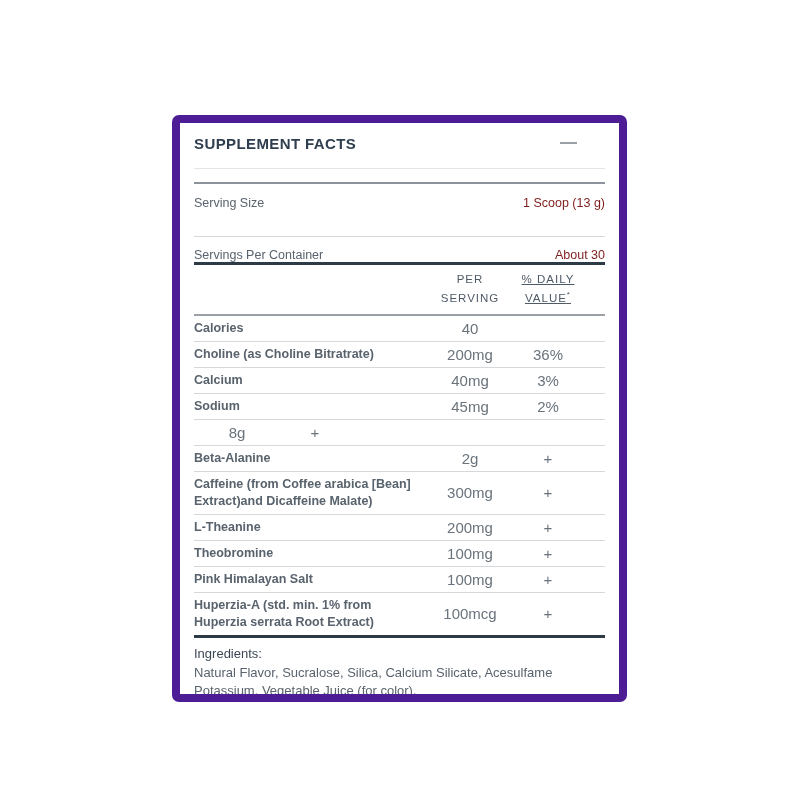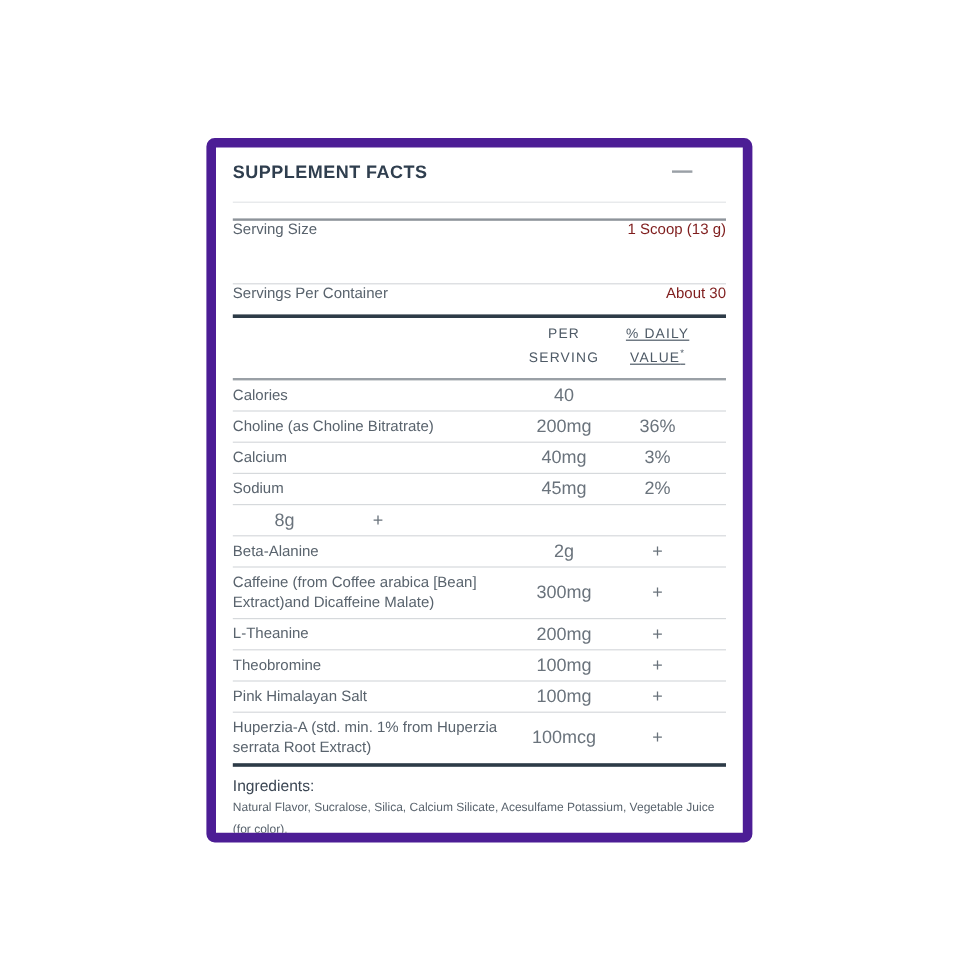--- a/index.html
+++ b/index.html
@@ -38,21 +38,21 @@
     border: none; border-top: 1px solid #e3e5e8;
     margin-top: 12px;
   }
   
   .serving-table {
     margin-top: 13px;
     border-top: 2px solid #8d939a;
     border-bottom: 3px solid #2d3b47;
   }
   .serving-row {
-    display: flex; align-items: flex-start; justify-content: space-between;
+    display: flex; align-items: flex-end; justify-content: space-between;
     height: 26px;
     font-size: 12.5px;
   }
   .serving-row + .serving-row { border-top: 1px solid #d6d9dc; margin-top: 26px; }
   .serving-label { color: #59636d; }
   .serving-value { color: #7f1d1d; }
   
   .facts-head {
     display: flex;
     padding: 7px 22px 8px 0;
@@ -71,35 +71,36 @@
     display: flex; align-items: center;
     padding: 4px 22px 4px 0;
     border-bottom: 1px solid #d6d9dc;
     min-height: 25px;
   }
   .facts-row:last-of-type { border-bottom: 3px solid #2d3b47; }
   .cell-name {
     flex: 1;
     font-size: 12.5px; line-height: 17px;
     color: #59636d;
+    font-weight: bold;
   }
   .cell-per, .cell-dv {
     font-size: 15px; text-align: center;
     color: #6a737c;
   }
   .cell-per { width: 70px; margin-left: 8px; }
   .cell-dv  { width: 70px; margin-left: 8px; }
   
   .ingredients { margin-top: 7px; }
   .ingredients-label {
     font-size: 13px; font-weight: 400;
     color: #3c4754; line-height: 18px;
   }
   .ingredients-text {
-    font-size: 10px; line-height: 18.5px;
+    font-size: 13px; line-height: 18.5px;
     color: #59636d; margin-top: 1px;
     max-width: 420px;
   }
   .contains-text {
     font-size: 13px; color: #59636d;
     margin-top: 15px;
   }
 </style>
 </head>
 <body>

